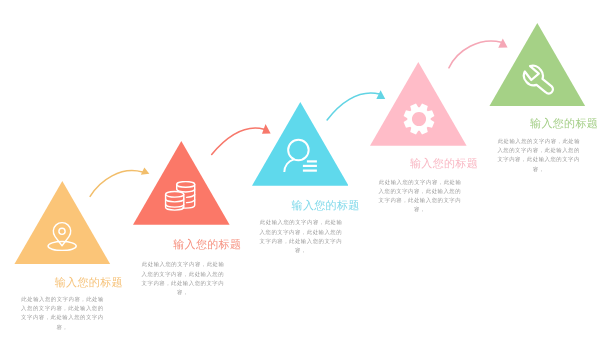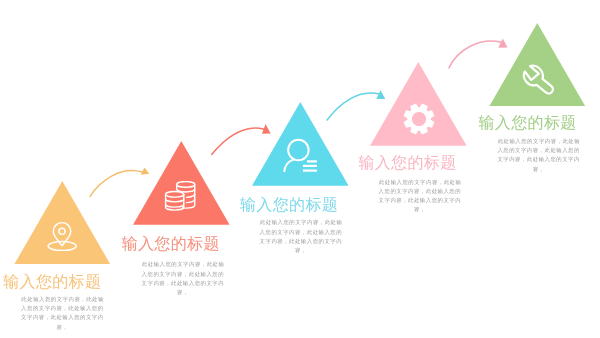--- a/index.html
+++ b/index.html
@@ -3,21 +3,21 @@
 <meta charset="utf-8">
 <title>Infographic</title>
 <style>
   html,body{margin:0;padding:0;}
   body{width:600px;height:338px;background:#ffffff;overflow:hidden;
        font-family:"Liberation Sans",sans-serif;}
   #stage{position:relative;width:600px;height:338px;background:#ffffff;}
   .step{position:absolute;left:0;top:0;width:600px;height:338px;pointer-events:none;}
   .tri-svg{position:absolute;display:block;}
   .icon-svg{position:absolute;display:block;}
-  .title{position:absolute;text-align:left;font-size:16px;line-height:12px;
+  .title{position:absolute;text-align:right;font-size:11px;line-height:12px;
          white-space:nowrap;letter-spacing:0.35px;text-indent:0.35px;}
   .body{position:absolute;text-align:center;font-size:5.4px;line-height:9.2px;
         letter-spacing:0.5px;color:#9a9a9a;text-indent:0.5px;}
   .arrow-svg{position:absolute;display:block;overflow:visible;}
 </style>
 </head>
 <body>
 
 <div id="stage">
 

